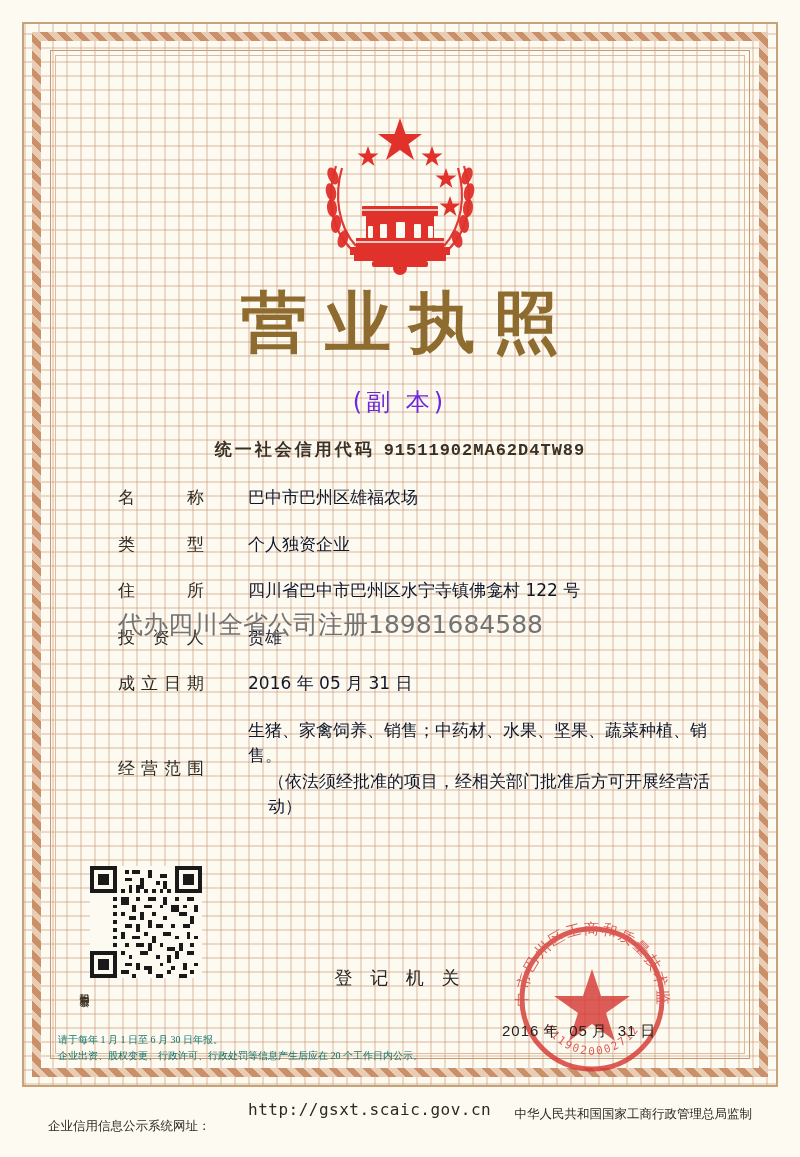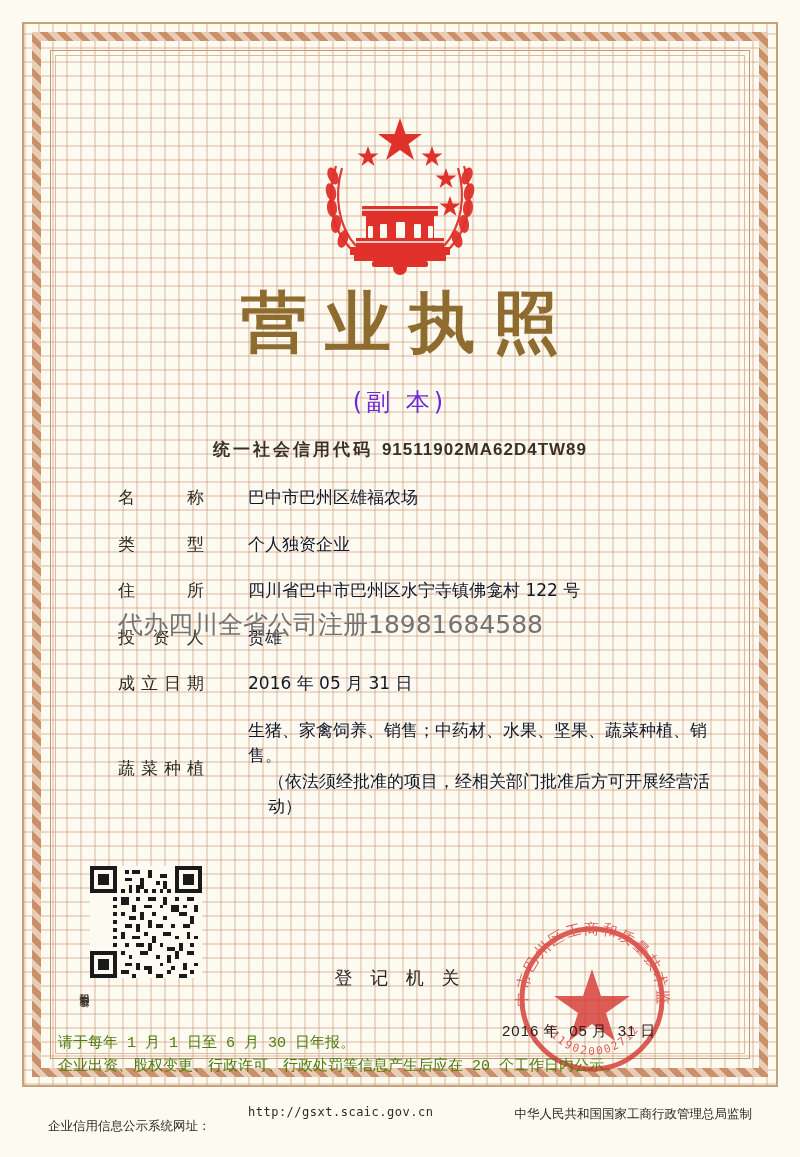--- a/index.html
+++ b/index.html
@@ -102,21 +102,21 @@
     right: 0;
     top: 438px;
     text-align: center;
     font-family: "DejaVu Sans", sans-serif;
     font-size: 17px;
     letter-spacing: 3px;
     color: #3a3024;
     font-weight: bold;
   }
   .credit-code .code-val {
-    font-family: Liberation Sans, sans-serif;
+    font-family: Liberation Mono, monospace;
     letter-spacing: 1px;
     font-weight: bold;
   }
 
   
   .fields {
     position: absolute;
     left: 118px;
     top: 485px;
     right: 80px;
@@ -217,23 +217,23 @@
     height: 175px;
     opacity: 0.78;
   }
 
   
   .notes {
     position: absolute;
     left: 58px;
     top: 1032px;
     right: 58px;
-    font-family: Liberation Mono, monospace;
-    font-size: 15px;
-    color: #4d7c0f;
+    font-family: Liberation Serif, serif;
+    font-size: 10px;
+    color: #0f766e;
     line-height: 1.55;
   }
   .notes .n1 { display:block; }
   .notes .n2 { display:block; }
 
   
   .bottom {
     position: absolute;
     left: 0;
     right: 0;
@@ -246,21 +246,21 @@
   .bottom-left {
     position: absolute;
     left: 48px;
     bottom: 8px;
   }
   .bottom-url {
     position: absolute;
     left: 248px;
     bottom: 24px;
     font-family: "DejaVu Sans Mono", monospace;
-    font-size: 12px;
+    font-size: 16px;
     letter-spacing: 0.5px;
     color: #2d2a22;
   }
   .bottom-right {
     position: absolute;
     right: 48px;
     bottom: 20px;
   }
 </style>
 </head>
@@ -352,21 +352,21 @@
     </div>
     <div class="field-row">
       <div class="field-label">投 资 人</div>
       <div class="field-value">贺雄</div>
     </div>
     <div class="field-row">
       <div class="field-label">成立日期</div>
       <div class="field-value">2016 年 05 月 31 日</div>
     </div>
     <div class="field-row">
-      <div class="field-label">蔬菜种植</div>
+      <div class="field-label">经营范围</div>
       <div class="field-value">
         <span>生猪、家禽饲养、销售；中药材、水果、坚果、蔬菜种植、销售。</span>
         <span class="line2">（依法须经批准的项目，经相关部门批准后方可开展经营活动）</span>
       </div>
     </div>
   </div>
 
   <div class="watermark">代办四川全省公司注册18981684588</div>
 
   <div class="qr">

